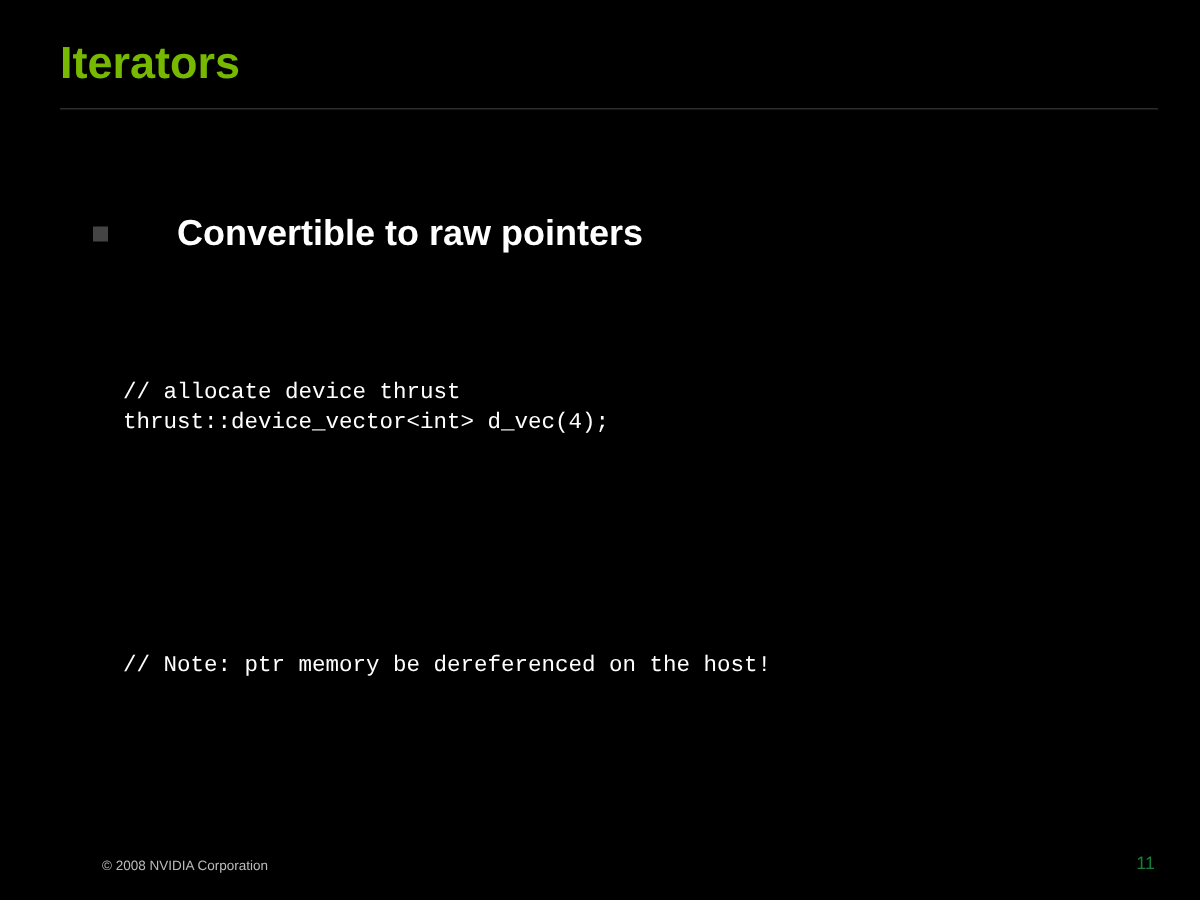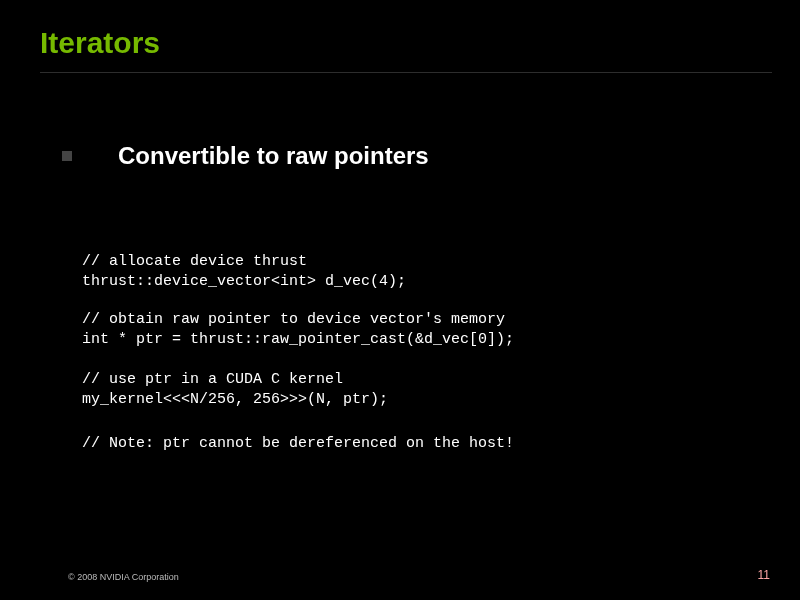--- a/index.html
+++ b/index.html
@@ -16,44 +16,40 @@
   .subtitle-row { position: absolute; top: 142px; left: 62px; display: flex; align-items: center; gap: 14px; }
   .bullet { width: 10px; height: 10px; background: #444; }
   .subtitle { font-size: 24px; font-weight: bold; color: #fff; margin-left: 32px; }
   .code-block { position: absolute; left: 82px; font-family: "Courier New", Courier, monospace; font-size: 15px; line-height: 1.35; color: #fff; white-space: pre; }
   .code-1 { top: 252px; }
   .code-2 { top: 310px; }
   .code-3 { top: 370px; }
   .code-4 { top: 434px; }
   .comment { color: #fff; }
   .copyright { position: absolute; bottom: 18px; left: 40px; font-size: 9px; color: #bbb; padding-left: 28px; }
-  .page-num { position: absolute; bottom: 18px; right: 30px; font-size: 12px; color: #fca5a5; margin-left: 24px; }
+  .page-num { position: absolute; bottom: 18px; right: 30px; font-size: 12px; color: #15803d; margin-left: 24px; }
 </style>
 </head>
 <body>
 
 <div class="slide">
 
   <div class="title">Iterators</div>
 
 
   <div class="rule"></div>
 
   <div class="subtitle-row">
     <div class="bullet"></div>
     <div class="subtitle">Convertible to raw pointers</div>
   </div>
 
   <div class="code-block code-1"><span class="comment">// allocate device thrust</span>
 <span>thrust::device_vector&lt;int&gt; d_vec(4);</span></div>
 
-  <div class="code-block code-2"><span class="comment">// obtain raw pointer to device vector's memory</span>
-<span>int * ptr = thrust::raw_pointer_cast(&amp;d_vec[0]);</span></div>
 
-  <div class="code-block code-3"><span class="comment">// use ptr in a CUDA C kernel</span>
-<span>my_kernel&lt;&lt;&lt;N/256, 256&gt;&gt;&gt;(N, ptr);</span></div>
 
-  <div class="code-block code-4"><span class="comment">// Note: ptr cannot be dereferenced on the host!</span></div>
+  <div class="code-block code-4"><span class="comment">// Note: ptr memory be dereferenced on the host!</span></div>
 
   <div class="copyright">© 2008 NVIDIA Corporation</div>
   <div class="page-num">11</div>
 
 </div>
 
 </body></html>

